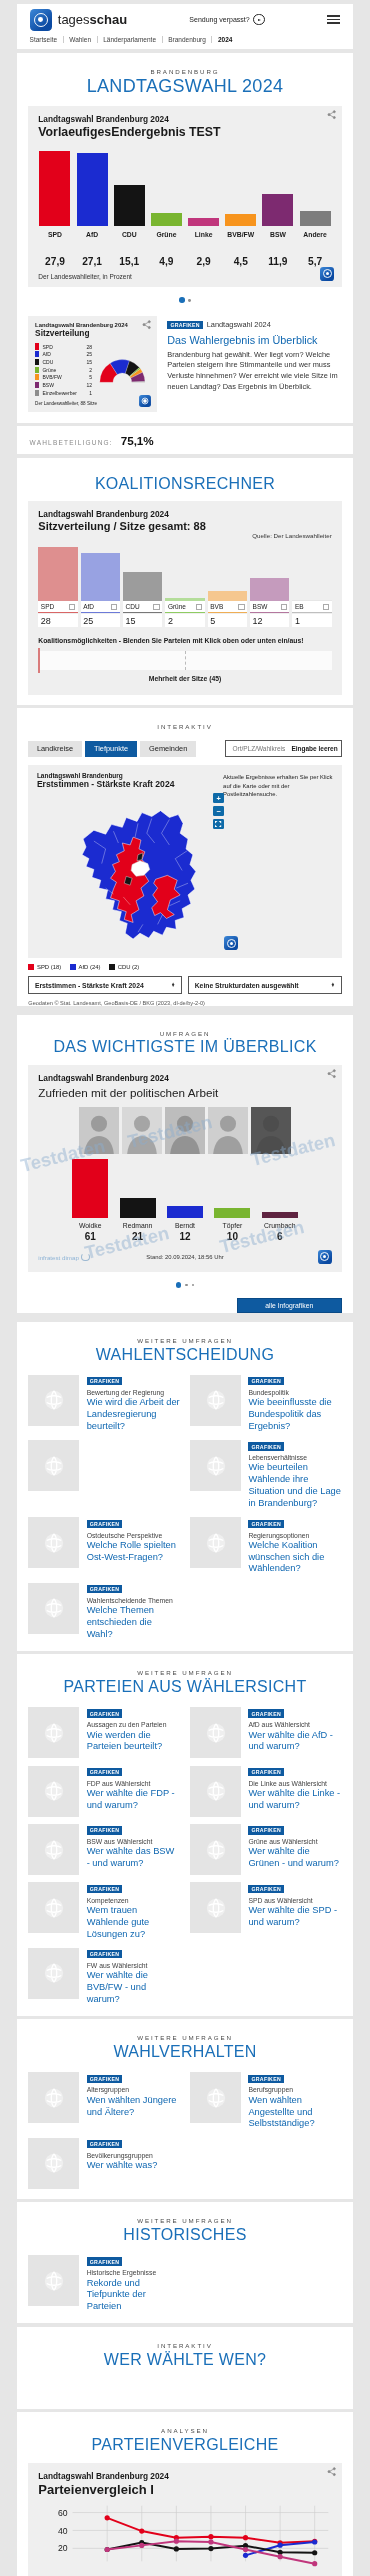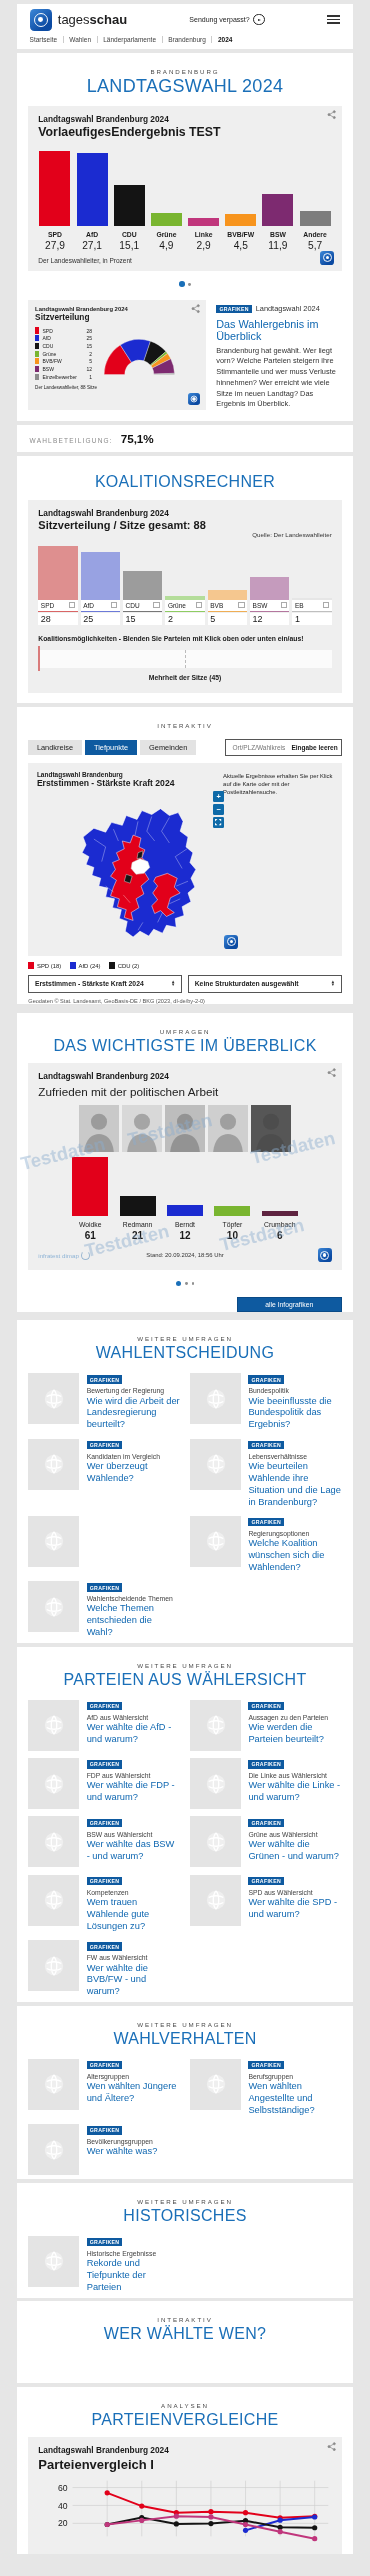--- a/index.html
+++ b/index.html
@@ -41,24 +41,24 @@
   .dot{display:inline-block;width:5.6px;height:5.6px;border-radius:50%;background:#1a6fb8;margin:0 1.9px;vertical-align:middle;cursor:pointer;}
   .dot.sm{width:2.8px;height:2.8px;background:#8f8f8f;}
   .btn-info{display:block;margin:7.4px 11px 8.6px auto;width:105px;background:#0e5aa0;color:#fff;font-size:6.8px;
             font-family:"Liberation Sans",sans-serif;text-align:center;padding:3.1px 0;border:0.6px solid #0a4a86;cursor:pointer;}
   
   .hbars{display:flex;align-items:flex-end;gap:6.2px;margin-top:10px;padding:0 1.2px;}
   .hcol{flex:1;text-align:center;}
   .hwrap{height:77px;display:flex;align-items:flex-end;}
   .hbar{width:100%;}
   .hname{font-size:6.8px;font-weight:700;margin-top:4.3px;}
-  .hval{font-size:10.2px;font-weight:400;margin-top:2px;}
+  .hval{font-size:10.2px;font-weight:700;margin-top:18px;}
   
   .row2{display:flex;gap:10px;margin:10px 11px 0;padding-bottom:11px;}
-  .seats-card{background:#efefef;width:178px;flex:none;padding:5.6px 6.8px;position:relative;box-sizing:border-box;}
+  .seats-card{background:#efefef;width:129px;flex:none;padding:5.6px 6.8px;position:relative;box-sizing:border-box;}
   .sk-k{font-weight:700;font-size:5.9px;}
   .sk-t{font-weight:700;font-size:8.3px;margin-top:0.6px;}
   .seats-body{display:flex;margin-top:3.7px;}
   .seat-legend{width:57px;font-size:5px;flex:none;}
   .sl-row{display:flex;align-items:center;margin:1.5px 0;}
   .sl-sw{width:4.3px;height:6.2px;margin-right:3.1px;flex:none;}
   .sl-name{flex:1;}
   .sl-val{margin-left:2.5px;}
   .seats-src{font-size:4.6px;margin-top:3.7px;color:#222;}
   .ov{flex:1;padding-top:2.5px;}
@@ -114,21 +114,21 @@
   .cwrap{height:62px;display:flex;align-items:flex-end;justify-content:center;}
   .cbar{width:36px;}
   .cname{font-size:6.8px;margin-top:4.3px;}
   .cval{font-size:10px;font-weight:700;margin-top:1.9px;}
   .vfoot{position:relative;margin-top:8.6px;height:13.6px;}
   .inflogo{position:absolute;left:0;top:1.9px;font-size:6.2px;color:#8fb4d6;display:flex;align-items:center;gap:2.5px;}
   .infc{width:6.8px;height:6.8px;border-radius:50%;border:1.5px solid #9db9d2;border-top-color:transparent;display:inline-block;}
   .stand{text-align:center;font-size:5.9px;color:#333;padding-top:3.1px;}
   .wm{position:absolute;font-size:18.5px;font-weight:700;color:rgba(140,172,206,.45);transform:rotate(-14deg);pointer-events:none;white-space:nowrap;}
   
-  .tz-grid{display:grid;grid-template-columns:1fr 1fr;gap:7.4px 10px;padding:11px 11px 4px;}
+  .tz-grid{display:grid;grid-template-columns:1fr 1fr;gap:7.4px 10px;padding:11px 11px 10px;}
   .teaser{display:flex;cursor:pointer;}
   .thumb{width:51px;height:51px;background:#e4e4e4;flex:none;display:flex;align-items:center;justify-content:center;}
   .tx{margin-left:7.4px;min-width:0;}
   .kick{font-size:6.8px;color:#3f3f3f;margin-top:3.1px;}
   .hl{font-size:9.3px;color:#0f67b1;line-height:1.28;margin-top:1.2px;}
   .empty-int{height:40px;}
 </style>
 </head>
 <body>
 
@@ -605,38 +605,38 @@
         </div>
         <div class="tx"><span class="badge">GRAFIKEN</span><div class="kick">Bundespolitik</div><div class="hl">Wie beeinflusste die Bundespolitik das Ergebnis?</div></div>
       </article>
       <article class="teaser">
         <div class="thumb">
           <svg viewBox="0 0 36 36" width="22" height="22">
             <circle cx="18" cy="18" r="15" fill="#efefef"></circle>
             <path d="M6,14 C12,10 24,10 30,14 M6,22 C12,26 24,26 30,22 M18,3 C12,10 12,26 18,33 M18,3 C24,10 24,26 18,33" stroke="#fff" stroke-width="2.2" fill="none"></path>
           </svg>
         </div>
-        <div class="tx"><span class="badge">GRAFIKEN</span><div class="kick">Kandidaten im Vergleich</div><div class="hl">Wer überzeugt Wählende?</div></div>
       </article>
       <article class="teaser">
         <div class="thumb">
           <svg viewBox="0 0 36 36" width="22" height="22">
             <circle cx="18" cy="18" r="15" fill="#efefef"></circle>
             <path d="M6,14 C12,10 24,10 30,14 M6,22 C12,26 24,26 30,22 M18,3 C12,10 12,26 18,33 M18,3 C24,10 24,26 18,33" stroke="#fff" stroke-width="2.2" fill="none"></path>
           </svg>
         </div>
         <div class="tx"><span class="badge">GRAFIKEN</span><div class="kick">Lebensverhältnisse</div><div class="hl">Wie beurteilen Wählende ihre Situation und die Lage in Brandenburg?</div></div>
       </article>
       <article class="teaser">
         <div class="thumb">
           <svg viewBox="0 0 36 36" width="22" height="22">
             <circle cx="18" cy="18" r="15" fill="#efefef"></circle>
             <path d="M6,14 C12,10 24,10 30,14 M6,22 C12,26 24,26 30,22 M18,3 C12,10 12,26 18,33 M18,3 C24,10 24,26 18,33" stroke="#fff" stroke-width="2.2" fill="none"></path>
           </svg>
         </div>
+        <div class="tx"><span class="badge">GRAFIKEN</span><div class="kick">Ostdeutsche Perspektive</div><div class="hl">Welche Rolle spielten Ost-West-Fragen?</div></div>
       </article>
       <article class="teaser">
         <div class="thumb">
           <svg viewBox="0 0 36 36" width="22" height="22">
             <circle cx="18" cy="18" r="15" fill="#efefef"></circle>
             <path d="M6,14 C12,10 24,10 30,14 M6,22 C12,26 24,26 30,22 M18,3 C12,10 12,26 18,33 M18,3 C24,10 24,26 18,33" stroke="#fff" stroke-width="2.2" fill="none"></path>
           </svg>
         </div>
         <div class="tx"><span class="badge">GRAFIKEN</span><div class="kick">Regierungsoptionen</div><div class="hl">Welche Koalition wünschen sich die Wählenden?</div></div>
       </article>
@@ -658,30 +658,30 @@
     <div class="sec-title">PARTEIEN AUS WÄHLERSICHT</div>
   </div>
   <div class="tz-grid">
       <article class="teaser">
         <div class="thumb">
           <svg viewBox="0 0 36 36" width="22" height="22">
             <circle cx="18" cy="18" r="15" fill="#efefef"></circle>
             <path d="M6,14 C12,10 24,10 30,14 M6,22 C12,26 24,26 30,22 M18,3 C12,10 12,26 18,33 M18,3 C24,10 24,26 18,33" stroke="#fff" stroke-width="2.2" fill="none"></path>
           </svg>
         </div>
+        <div class="tx"><span class="badge">GRAFIKEN</span><div class="kick">Aussagen zu den Parteien</div><div class="hl">Wie werden die Parteien beurteilt?</div></div>
+      </article>
+      <article class="teaser">
+        <div class="thumb">
+          <svg viewBox="0 0 36 36" width="22" height="22">
+            <circle cx="18" cy="18" r="15" fill="#efefef"></circle>
+            <path d="M6,14 C12,10 24,10 30,14 M6,22 C12,26 24,26 30,22 M18,3 C12,10 12,26 18,33 M18,3 C24,10 24,26 18,33" stroke="#fff" stroke-width="2.2" fill="none"></path>
+          </svg>
+        </div>
         <div class="tx"><span class="badge">GRAFIKEN</span><div class="kick">AfD aus Wählersicht</div><div class="hl">Wer wählte die AfD - und warum?</div></div>
-      </article>
-      <article class="teaser">
-        <div class="thumb">
-          <svg viewBox="0 0 36 36" width="22" height="22">
-            <circle cx="18" cy="18" r="15" fill="#efefef"></circle>
-            <path d="M6,14 C12,10 24,10 30,14 M6,22 C12,26 24,26 30,22 M18,3 C12,10 12,26 18,33 M18,3 C24,10 24,26 18,33" stroke="#fff" stroke-width="2.2" fill="none"></path>
-          </svg>
-        </div>
-        <div class="tx"><span class="badge">GRAFIKEN</span><div class="kick">Aussagen zu den Parteien</div><div class="hl">Wie werden die Parteien beurteilt?</div></div>
       </article>
       <article class="teaser">
         <div class="thumb">
           <svg viewBox="0 0 36 36" width="22" height="22">
             <circle cx="18" cy="18" r="15" fill="#efefef"></circle>
             <path d="M6,14 C12,10 24,10 30,14 M6,22 C12,26 24,26 30,22 M18,3 C12,10 12,26 18,33 M18,3 C24,10 24,26 18,33" stroke="#fff" stroke-width="2.2" fill="none"></path>
           </svg>
         </div>
         <div class="tx"><span class="badge">GRAFIKEN</span><div class="kick">FDP aus Wählersicht</div><div class="hl">Wer wählte die FDP - und warum?</div></div>
       </article>

